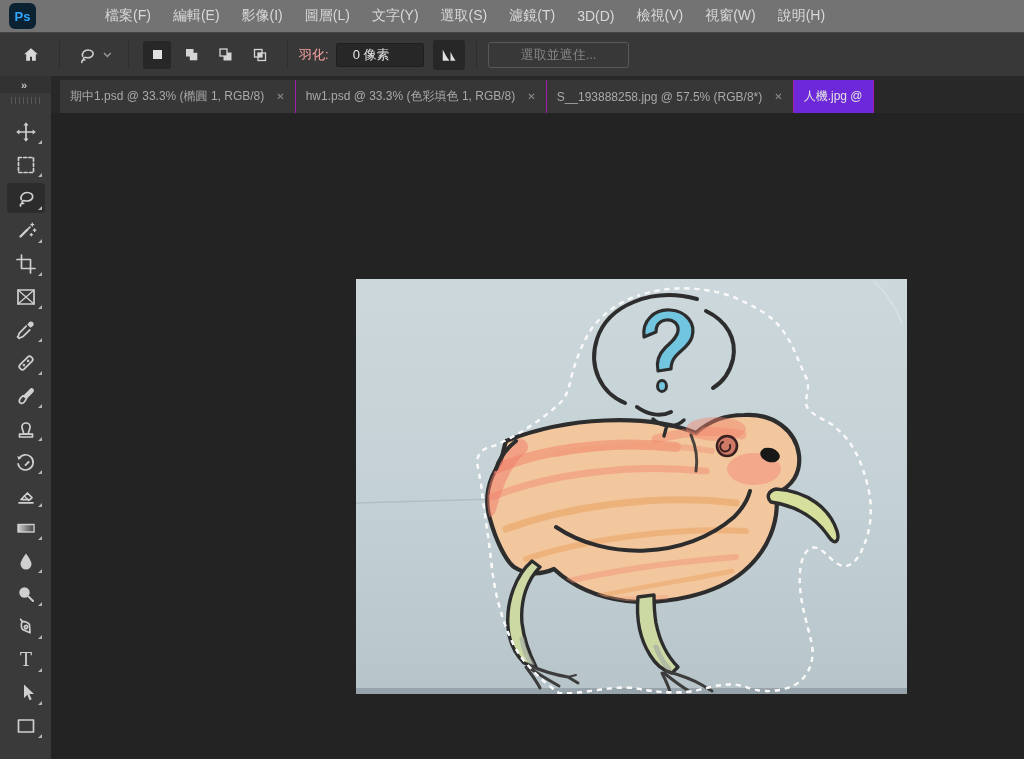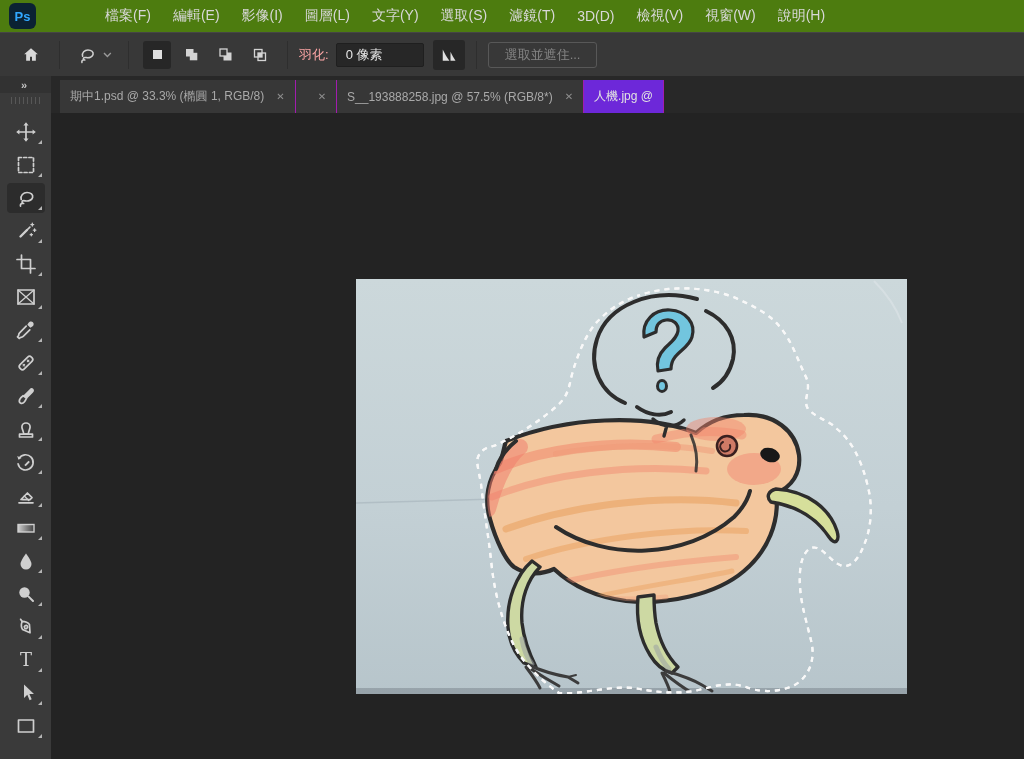--- a/index.html
+++ b/index.html
@@ -1,21 +1,21 @@
 <!DOCTYPE html>
 <html><head>
 <meta charset="utf-8">
 <style>
   * { margin:0; padding:0; box-sizing:border-box; }
   html,body { width:1024px; height:759px; overflow:hidden; background:#232323;
     font-family:"Liberation Sans","DejaVu Sans",sans-serif; }
   .app { width:1024px; height:759px; display:flex; flex-direction:column; }
 
   
-  .menubar { height:32px; background:#4d7c0f; display:flex; align-items:center;
+  .menubar { height:32px; background:#737373; display:flex; align-items:center;
     padding-left:9px; flex:0 0 auto; }
   .ps-logo { width:27px; height:26px; border-radius:6px; background:#0b2233;
     color:#31a8ff; font-size:13px; font-weight:bold; display:flex;
     align-items:center; justify-content:center; margin-right:58px; }
   .menu-item { padding:0 11px; height:100%; display:flex; align-items:center;
     font-size:14px; color:#d8d8d8; white-space:nowrap; }
 
   
   .optionsbar { height:44px; background:#383838; border-top:1px solid #454545;
     display:flex; align-items:center; padding-left:14px; flex:0 0 auto; }
@@ -23,24 +23,24 @@
   .opt-btn { height:30px; display:flex; align-items:center; justify-content:center;
     border-radius:3px; }
   .home-btn { width:34px; }
   .preset-btn { width:46px; gap:5px; }
   .mode-btn { width:28px; height:28px; margin:0 3px; display:flex;
     align-items:center; justify-content:center; border-radius:3px; }
   .pressed { background:#272727; }
   .feather-label { font-size:13px; color:#fca5a5; margin-right:7px; white-space:nowrap; }
   .feather-input { width:88px; height:24px; background:#272727;
     border:1px solid #1f1f1f; border-radius:2px; color:#e6e6e6; font-size:13px;
-    padding:0 9px; font-family:"Liberation Sans","DejaVu Sans",sans-serif; }
+    padding:0 16px; font-family:"Liberation Sans","DejaVu Sans",sans-serif; }
   .aa-btn { width:32px; height:30px; margin-left:9px; display:flex; align-items:center;
     justify-content:center; border-radius:3px; }
-  .sam-btn { height:26px; padding:0 16px; border:1px solid #585858; border-radius:3px;
+  .sam-btn { height:26px; padding:0 32px; border:1px solid #585858; border-radius:3px;
     background:transparent; color:#848484; font-size:13px; white-space:nowrap;
     font-family:"Liberation Sans","DejaVu Sans",sans-serif; }
 
   
   .workspace { flex:1; display:flex; min-height:0; }
 
   
   .toolbar { width:51px; background:#3a3a3a; flex:0 0 auto; display:flex;
     flex-direction:column; align-items:center; }
   .tb-collapse { width:100%; height:17px; background:#323232; color:#c4c4c4;
@@ -354,20 +354,21 @@
       </div>
     </div>
 
     <div class="docarea">
       <div class="tabbar">
         <div class="tab">
           <span>期中1.psd @ 33.3% (橢圓 1, RGB/8)</span>
           <span class="tab-close">✕</span>
         </div>
         <div class="tab">
+          <span>hw1.psd @ 33.3% (色彩填色 1, RGB/8)</span>
           <span class="tab-close">✕</span>
         </div>
         <div class="tab">
           <span>S__193888258.jpg @ 57.5% (RGB/8*)</span>
           <span class="tab-close">✕</span>
         </div>
         <div class="tab active">
           <span>人機.jpg @</span>
         </div>
       </div>

